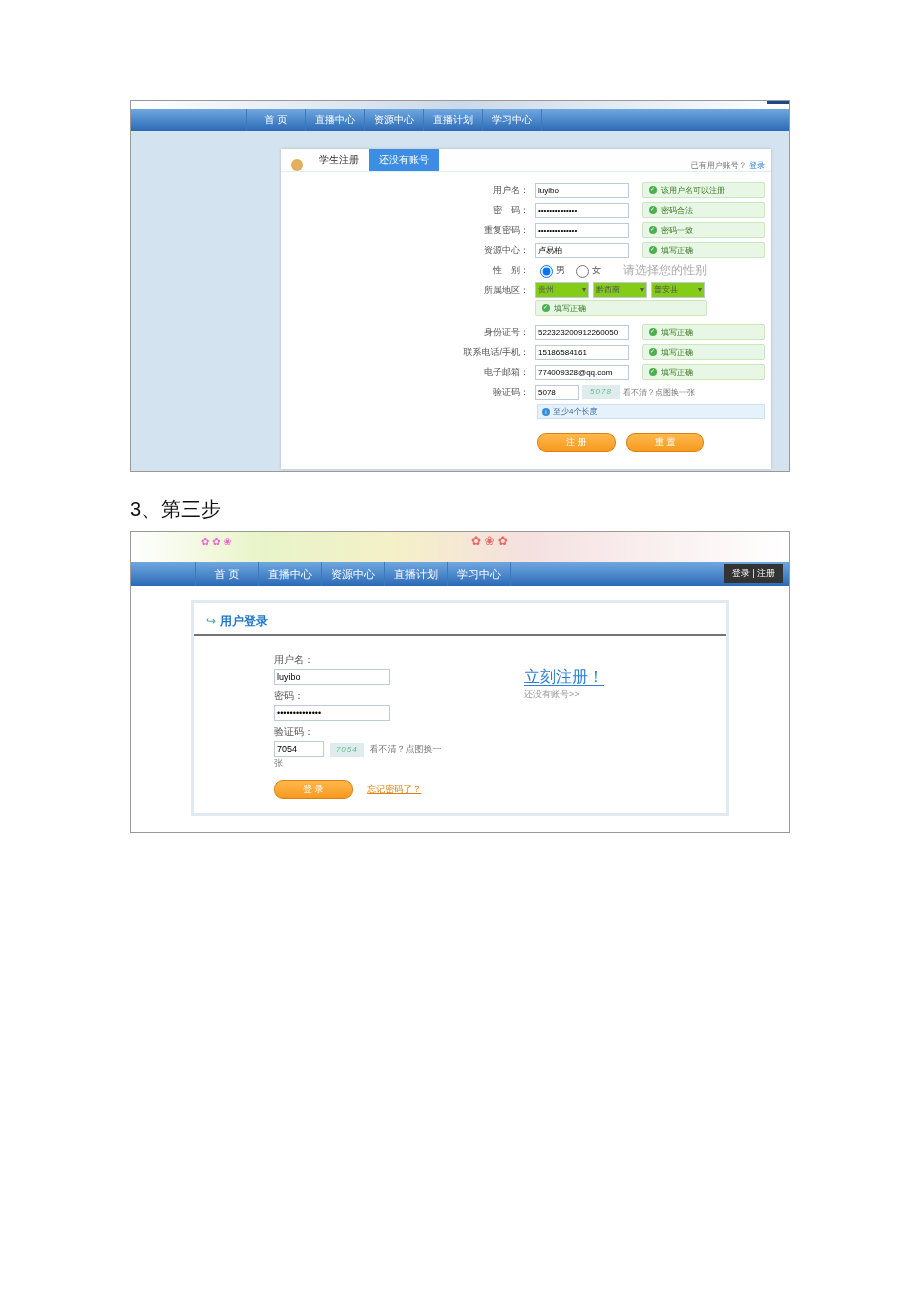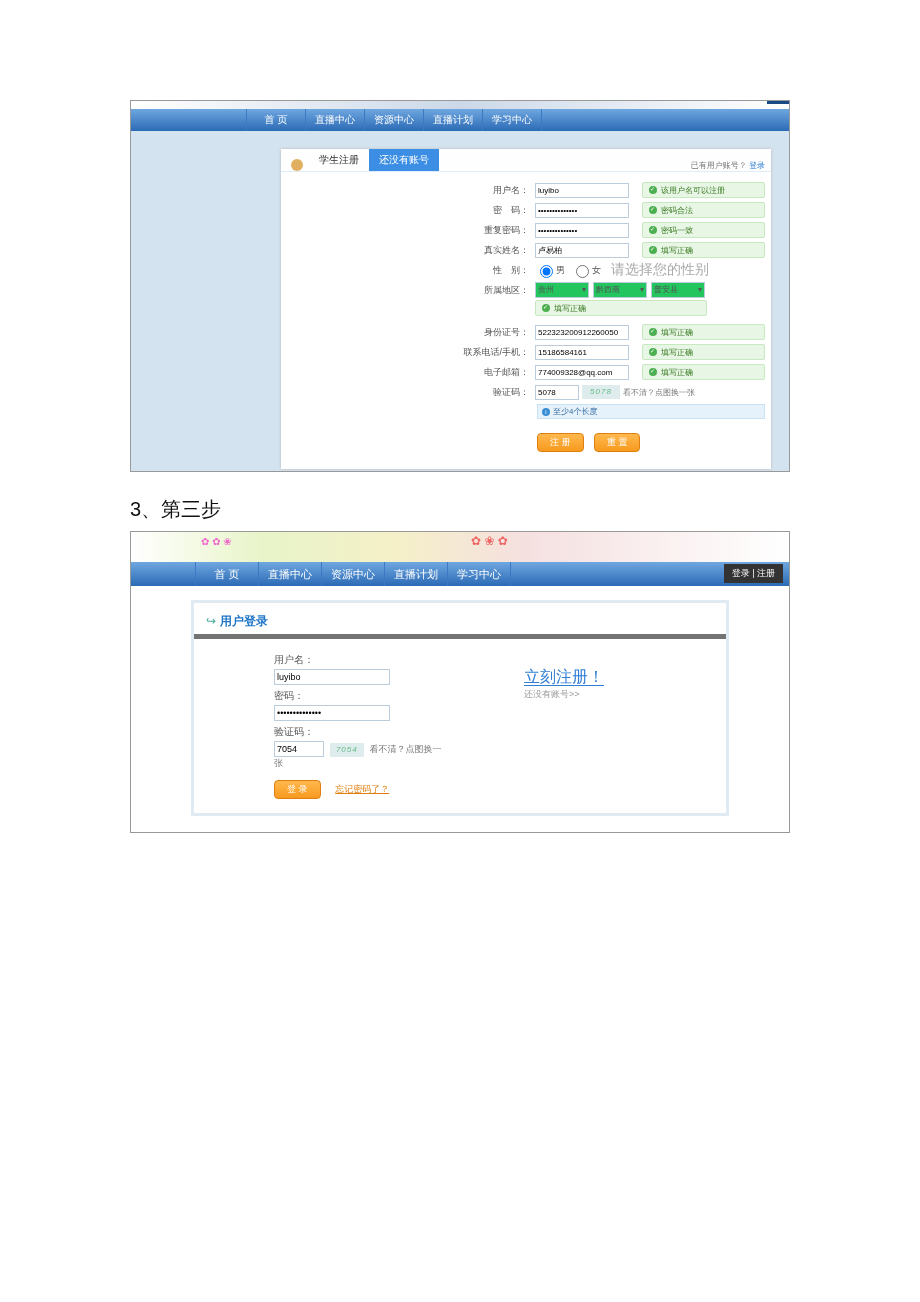--- a/index.html
+++ b/index.html
@@ -21,38 +21,38 @@
   .panel1-head .right a { color:#2e7ed6; text-decoration:none; }
   .formrow { display:flex; align-items:center; height:20px; font-size:9px; color:#555; }
   .formrow .lab { width:248px; text-align:right; padding-right:6px; }
   .formrow input[type=text],.formrow input[type=password] { width:88px; height:13px; font-size:8px; border:1px solid #bcd; padding:0 2px; }
   .hint { margin-left:13px; display:flex; align-items:center; background:#e8f6e6; padding:0 6px; height:14px; border-radius:2px; color:#3a7a20; font-size:8px; border:1px solid #c8e8c0; flex:1; margin-right:6px; }
   .hint .ok { width:8px; height:8px; border-radius:50%; background:#4caf50; margin-right:4px; display:inline-block; position:relative; }
   .hint .ok::after { content:"✓"; color:#fff; font-size:6px; position:absolute; left:1px; top:-1px; }
   .info-hint { margin:2px 0 0 256px; background:#e6f2fb; color:#3a6fa6; font-size:8px; padding:1px 4px; width:218px; border:1px solid #c8e2f4; }
   .info-hint .i-ico { display:inline-block; width:8px; height:8px; border-radius:50%; background:#3a8ed6; color:#fff; text-align:center; line-height:8px; font-size:6px; margin-right:3px; }
   .radiorow span { font-size:9px; margin-right:6px; }
-  .select { display:inline-block; width:48px; height:14px; border:1px solid #bcd; background:#22c55e; font-size:8px; line-height:14px; padding:0 2px; position:relative; margin-right:4px; }
+  .select { display:inline-block; width:48px; height:14px; border:1px solid #bcd; background:#84cc16; font-size:8px; line-height:14px; padding:0 2px; position:relative; margin-right:4px; }
   .select::after { content:"▾"; position:absolute; right:2px; color:#555; }
   .captcha-img { display:inline-block; width:38px; height:14px; background:#dfeced; color:#6b8; font-size:8px; font-style:italic; text-align:center; line-height:14px; margin:0 3px; letter-spacing:1px; }
-  .btn-orange { display:inline-block; background:linear-gradient(#ffb84d,#f79a1f); border:1px solid #e07f0f; color:#fff; font-size:9px; padding:2px 12px; border-radius:4px; cursor:pointer; }
+  .btn-orange { display:inline-block; background:linear-gradient(#ffb84d,#f79a1f); border:1px solid #e07f0f; color:#fff; font-size:9px; padding:2px 28px; border-radius:9px; cursor:pointer; }
   .btnrow { margin:12px 0 0 256px; }
   
   .step { font-size:20px; color:#111; margin:24px 0 8px 0; }
   
   .sc2 { height:300px; background:#fff; overflow:hidden; position:relative; }
   .sc2-banner { height:30px; background:linear-gradient(90deg,#fff,#e8f4c8 20%,#f5f0c8 40%,#f5e0e0 60%,#fff 100%); position:relative; }
   .sc2-banner .flowers { position:absolute; left:70px; top:4px; font-size:10px; color:#e6c; }
   .sc2-banner .flowers2 { position:absolute; left:340px; top:2px; font-size:12px; color:#e66; }
   .sc2-lr { position:absolute; right:6px; top:32px; background:#333; color:#fff; font-size:9px; padding:3px 8px; z-index:2; }
   .navbar2 { height:24px; background:linear-gradient(#6fa7e0,#2b6ab5); display:flex; padding-left:64px; font-size:11px; color:#fff; position:relative; top:0; }
   .navbar2 .tab { width:62px; text-align:center; line-height:24px; border-right:1px solid #3b79c2; cursor:pointer; }
   .navbar2 .tab:first-child { border-left:1px solid #3b79c2; }
   .panel2 { margin:14px 60px 0 60px; border:3px solid #e0eaf2; background:#fff; height:210px; position:relative; }
-  .panel2-head { padding:8px 12px 4px 12px; border-bottom:5px solid #737373; }
+  .panel2-head { padding:8px 12px 4px 12px; border-bottom:2px solid #737373; }
   .panel2-head .t { color:#1f76c8; font-weight:bold; font-size:12px; }
   .panel2-head .arrico { color:#4a9; margin-right:4px; font-size:12px; }
   .login-left { position:absolute; left:80px; top:50px; width:170px; font-size:10px; color:#555; }
   .login-left .fl { margin-bottom:2px; }
   .login-left input { width:110px; height:14px; border:1px solid #bcd; font-size:9px; padding:0 2px; }
   .login-left .cap-in { width:44px; }
   .login-left .caphint { font-size:9px; color:#777; }
   .login-left .btnrow2 { margin-top:10px; }
   .login-left .forgot { color:#e07f0f; font-size:9px; margin-left:12px; }
   .reg-right { position:absolute; left:330px; top:64px; }
@@ -110,35 +110,35 @@
       <div class="formrow">
         <div class="lab">重复密码：</div>
         <input type="password" value="••••••••••••••" style="">
         <div class="hint">
             <span class="ok"></span>
             <span>密码一致</span>
           </div>
       </div>
 
       <div class="formrow">
-        <div class="lab">真实姓名：</div>
+        <div class="lab">资源中心：</div>
         <input type="text" value="卢易柏" style="">
         <div class="hint">
             <span class="ok"></span>
             <span>填写正确</span>
           </div>
       </div>
 
       <div class="formrow radiorow">
         <div class="lab">性　别：</div>
         <input type="radio" checked="" style="">
           <span>男</span>
         <input type="radio" style="">
           <span>女</span>
-        <span style="color:#aaa;font-size:14px;margin-left:4px">请选择您的性别</span>
+        <span style="color:#aaa;font-size:12px;margin-left:16px">请选择您的性别</span>
       </div>
 
       <div class="formrow">
         <div class="lab">所属地区：</div>
         <span class="select">贵州</span>
         <span class="select">黔西南</span>
         <span class="select">普安县</span>
       </div>
       <div class="formrow" style="height:16px">
         <div class="lab"></div>

